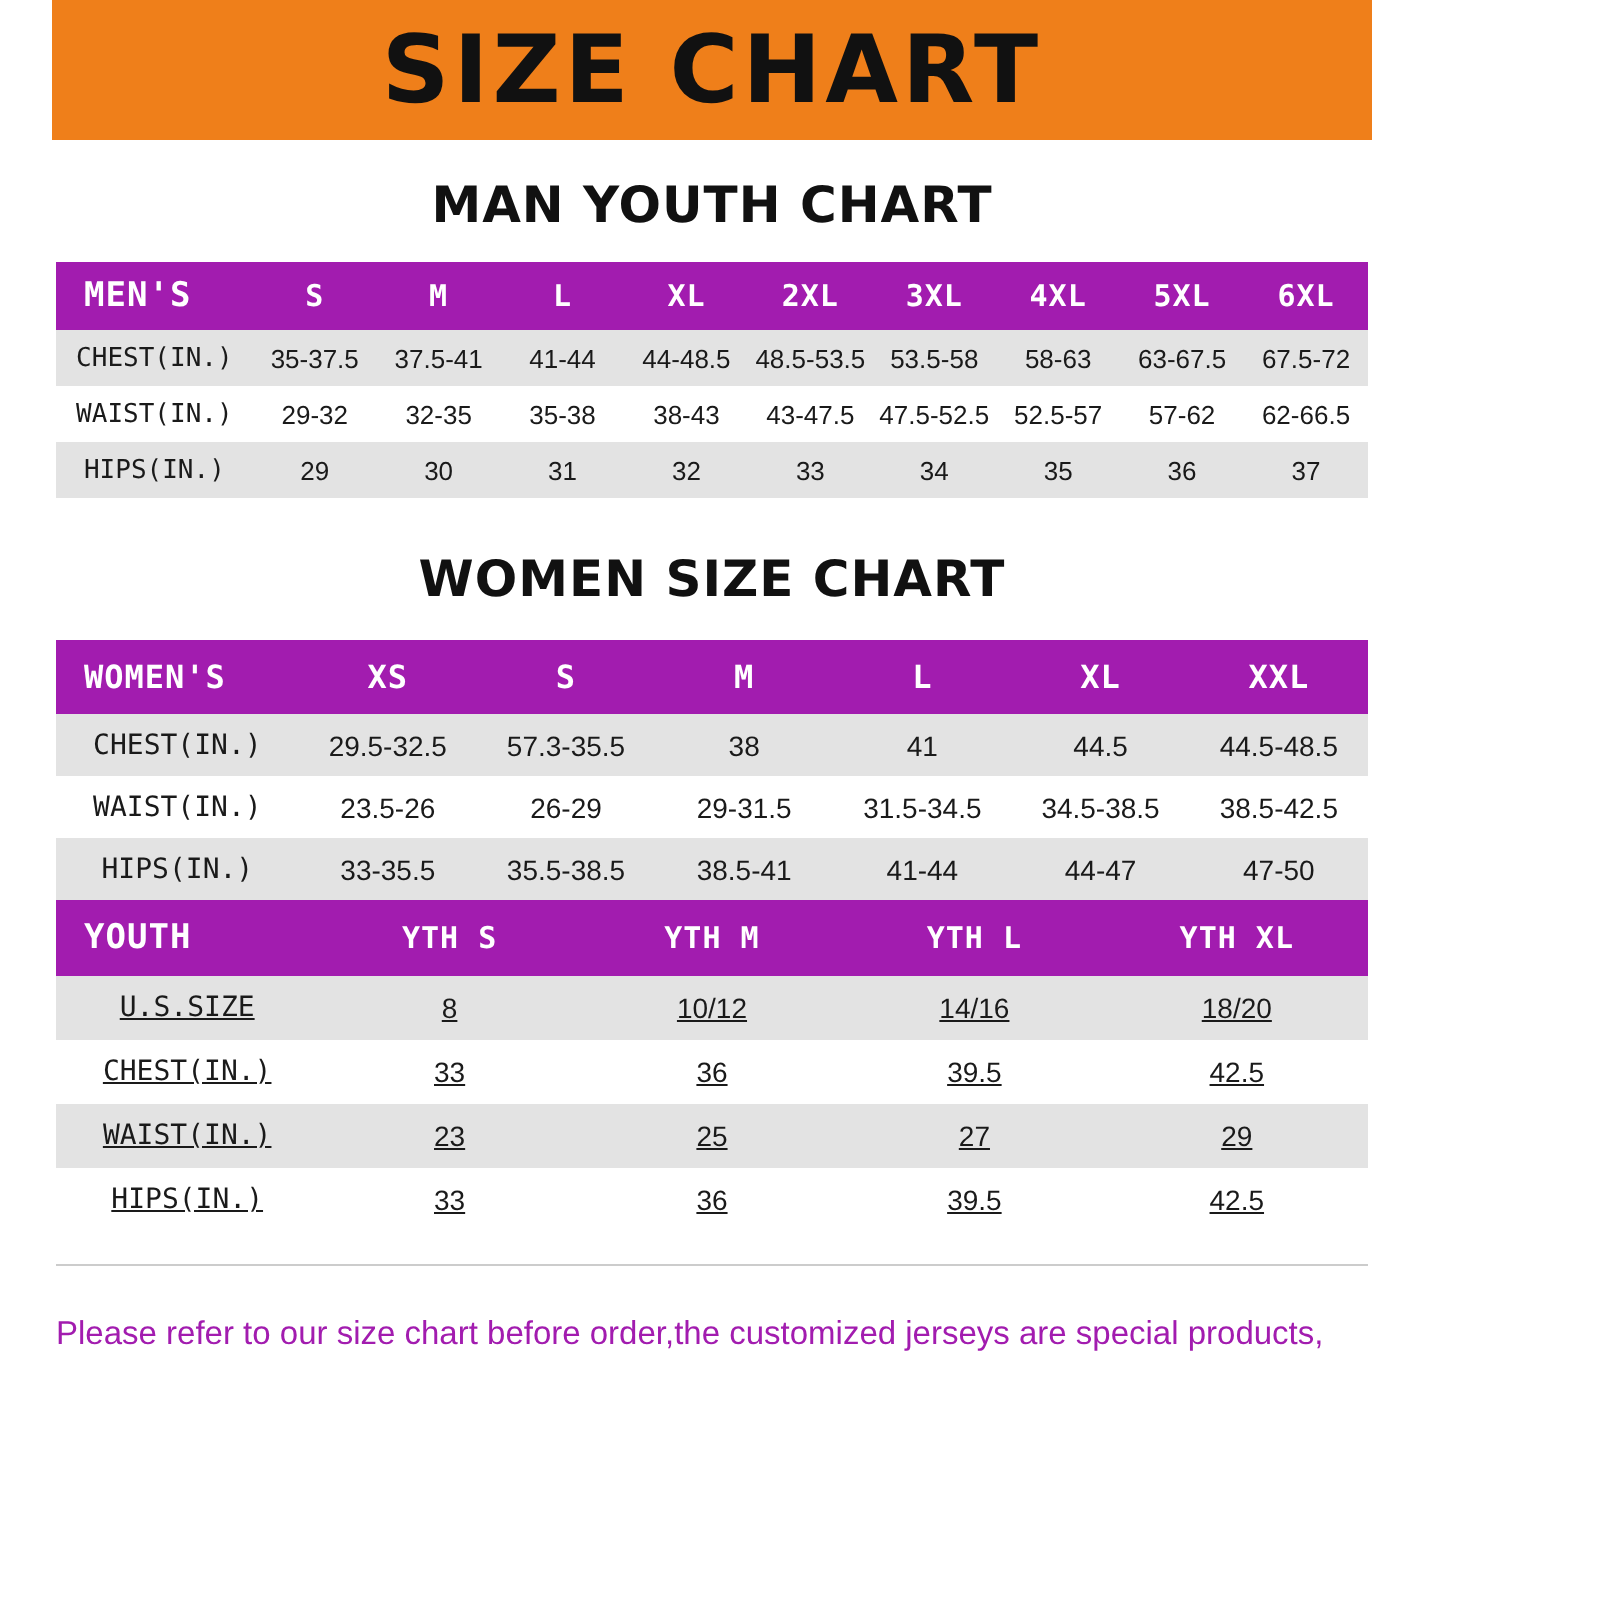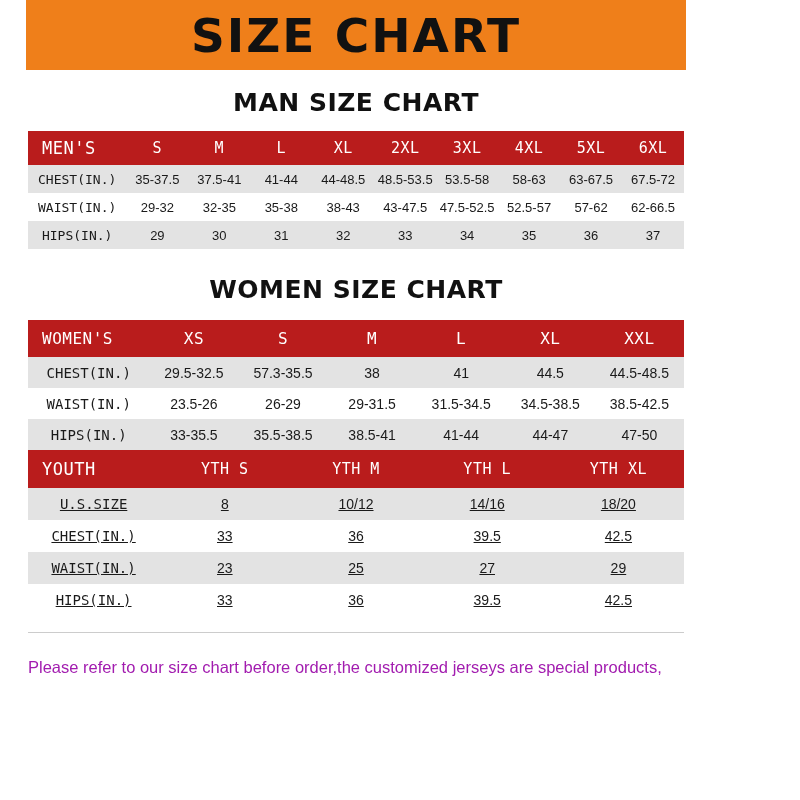--- a/index.html
+++ b/index.html
@@ -74,24 +74,24 @@
   table.size-table th,
   table.size-table td {
     text-align: center;
     font-size: 13px;
     color: #1a1a1a;
     padding: 0;
     height: 28px;
     font-family: "Liberation Sans", sans-serif;
   }
   table.size-table thead th {
-    background: #b91c1c;
+    background: #a21caf;
     color: #ffffff;
     font-family: "DejaVu Sans Mono", monospace;
-    font-weight: normal;
+    font-weight: bold;
     font-size: 15px;
     height: 34px;
     letter-spacing: 0.5px;
   }
   table.size-table thead th.rowhead {
     text-align: left;
     padding-left: 14px;
     font-size: 17px;
   }
   table.size-table tbody td.rowhead {
@@ -140,21 +140,21 @@
 <div class="page">
 
   <div class="banner">
     <div class="white-block-left"></div>
     <div class="white-block-right"></div>
     <div class="banner-title">SIZE CHART</div>
   </div>
 
   <div class="content">
 
-    <div class="section-title" id="man-title">MAN SIZE CHART</div>
+    <div class="section-title" id="man-title">MAN YOUTH CHART</div>
     <table class="size-table" id="men-table">
       <colgroup>
         <col class="c0">
           <col>
           <col>
           <col>
           <col>
           <col>
           <col>
           <col>

